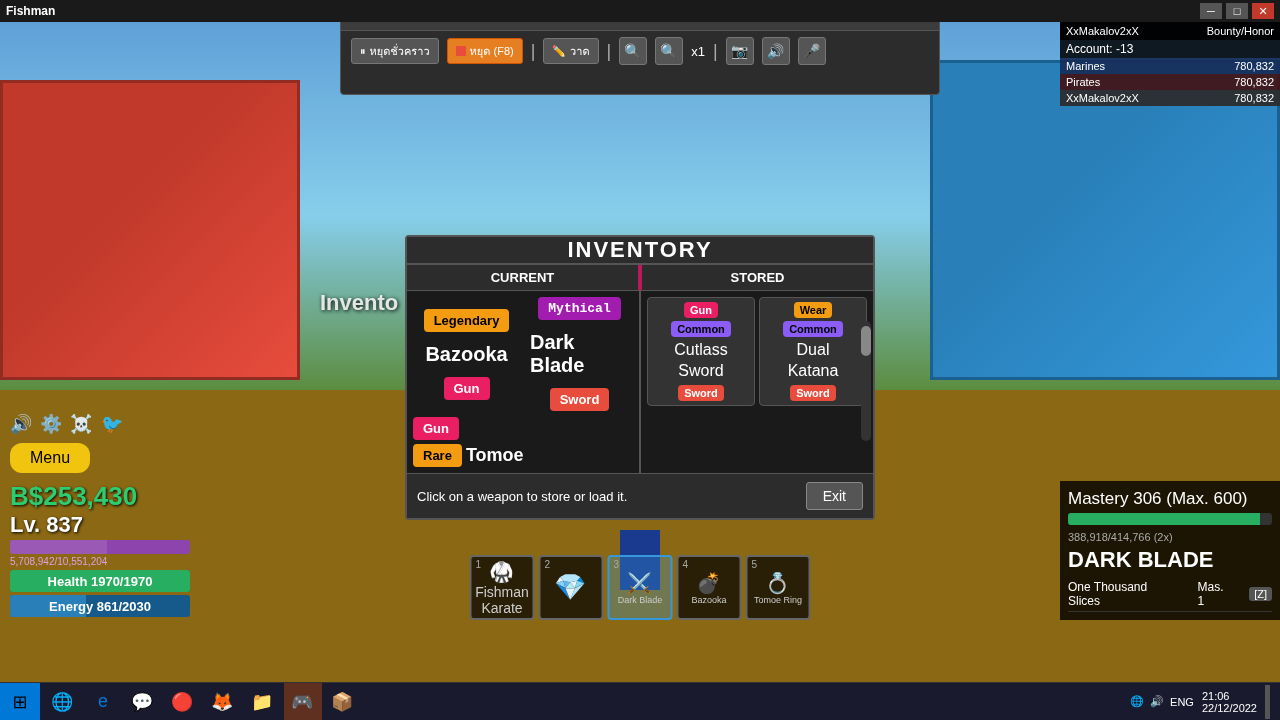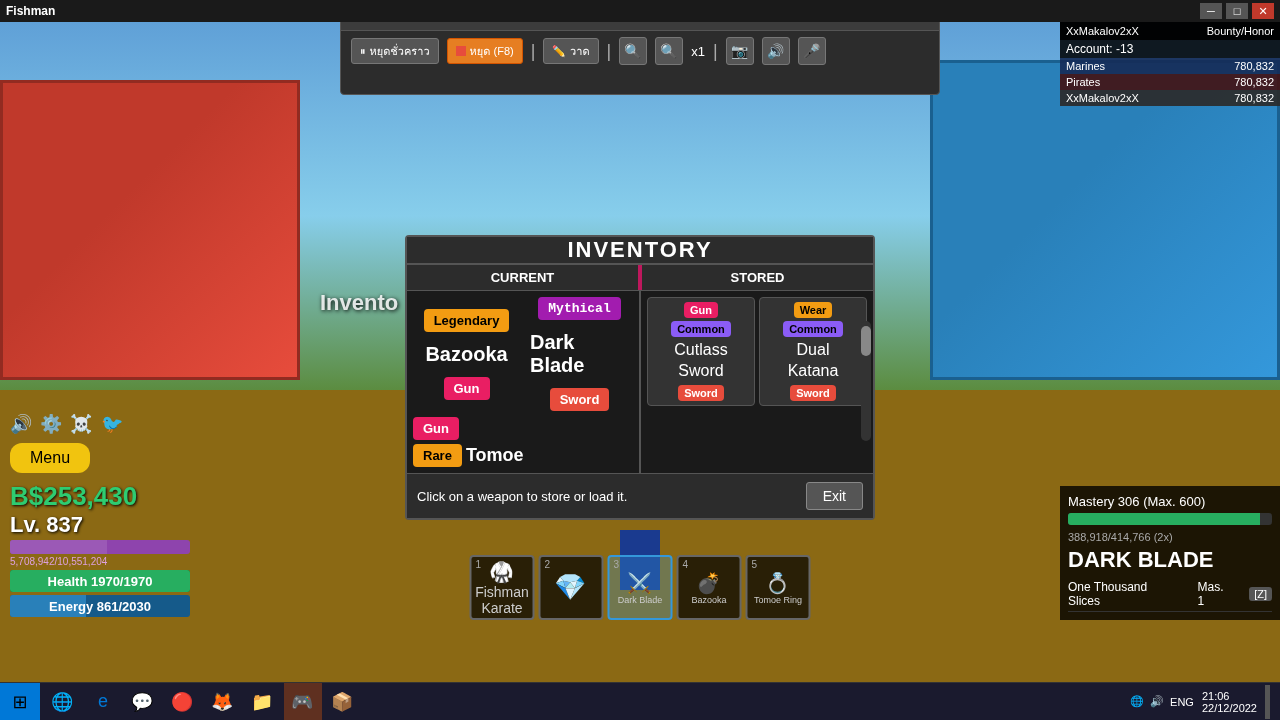--- a/index.html
+++ b/index.html
@@ -302,21 +302,21 @@
     #right-panel {
       position: absolute;
       right: 0; bottom: 90px;
       width: 220px;
       background: rgba(0,0,0,0.8);
       z-index: 100;
       color: #fff;
       padding: 8px;
     }
     #mastery-label {
-      font-size: 13px;
+      font-size: 17px;
       margin-bottom: 4px;
     }
     #mastery-bar-outer {
       width: 100%;
       height: 12px;
       background: #333;
       border-radius: 3px;
       margin-bottom: 6px;
       overflow: hidden;
     }

